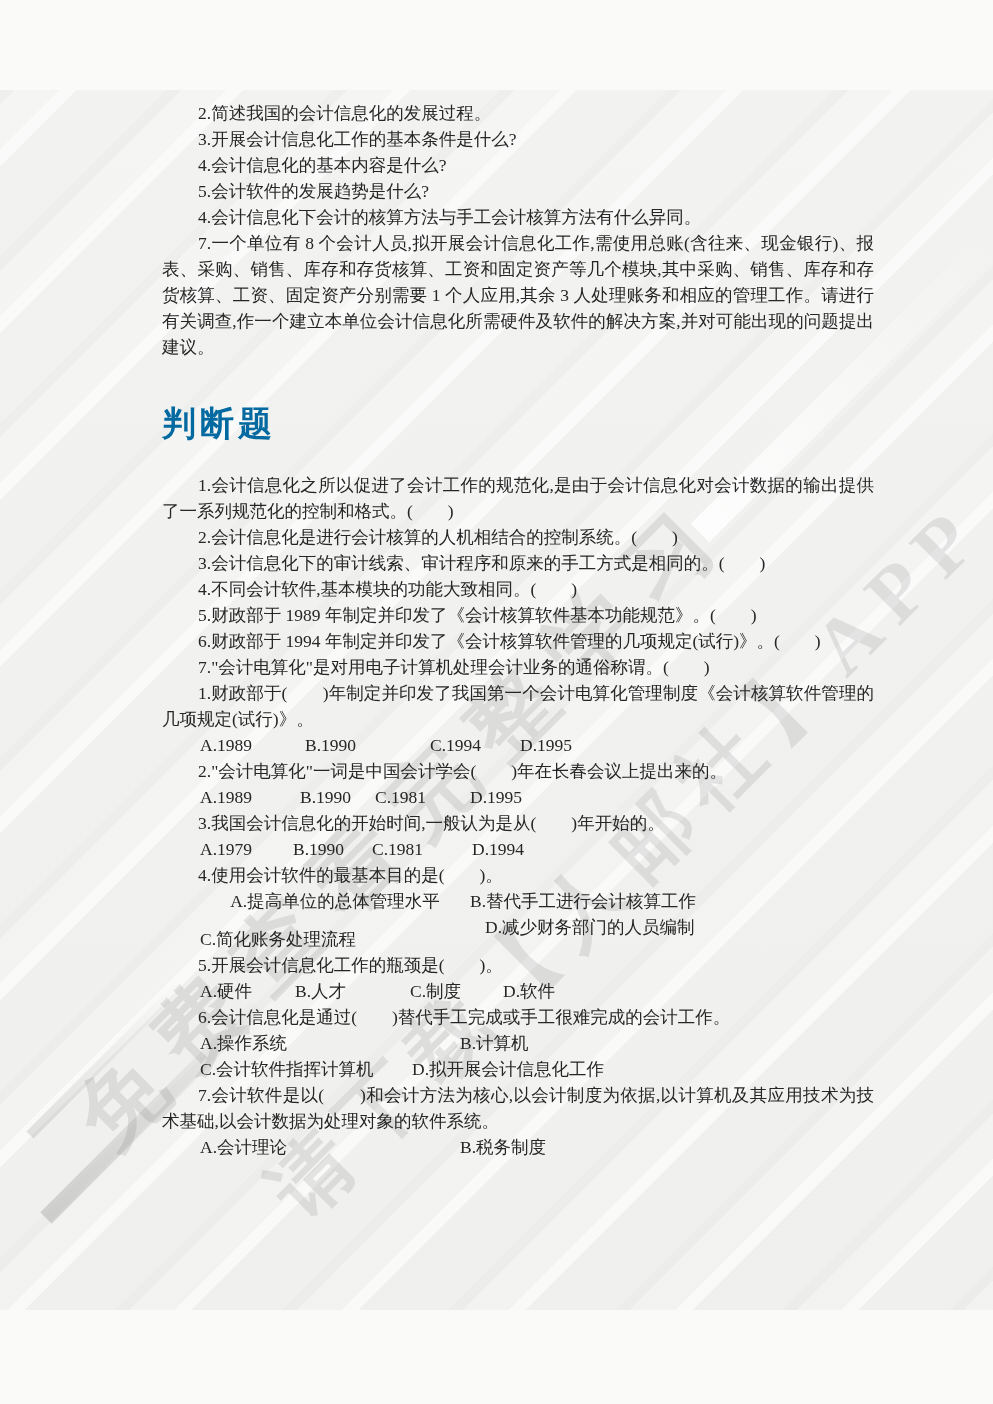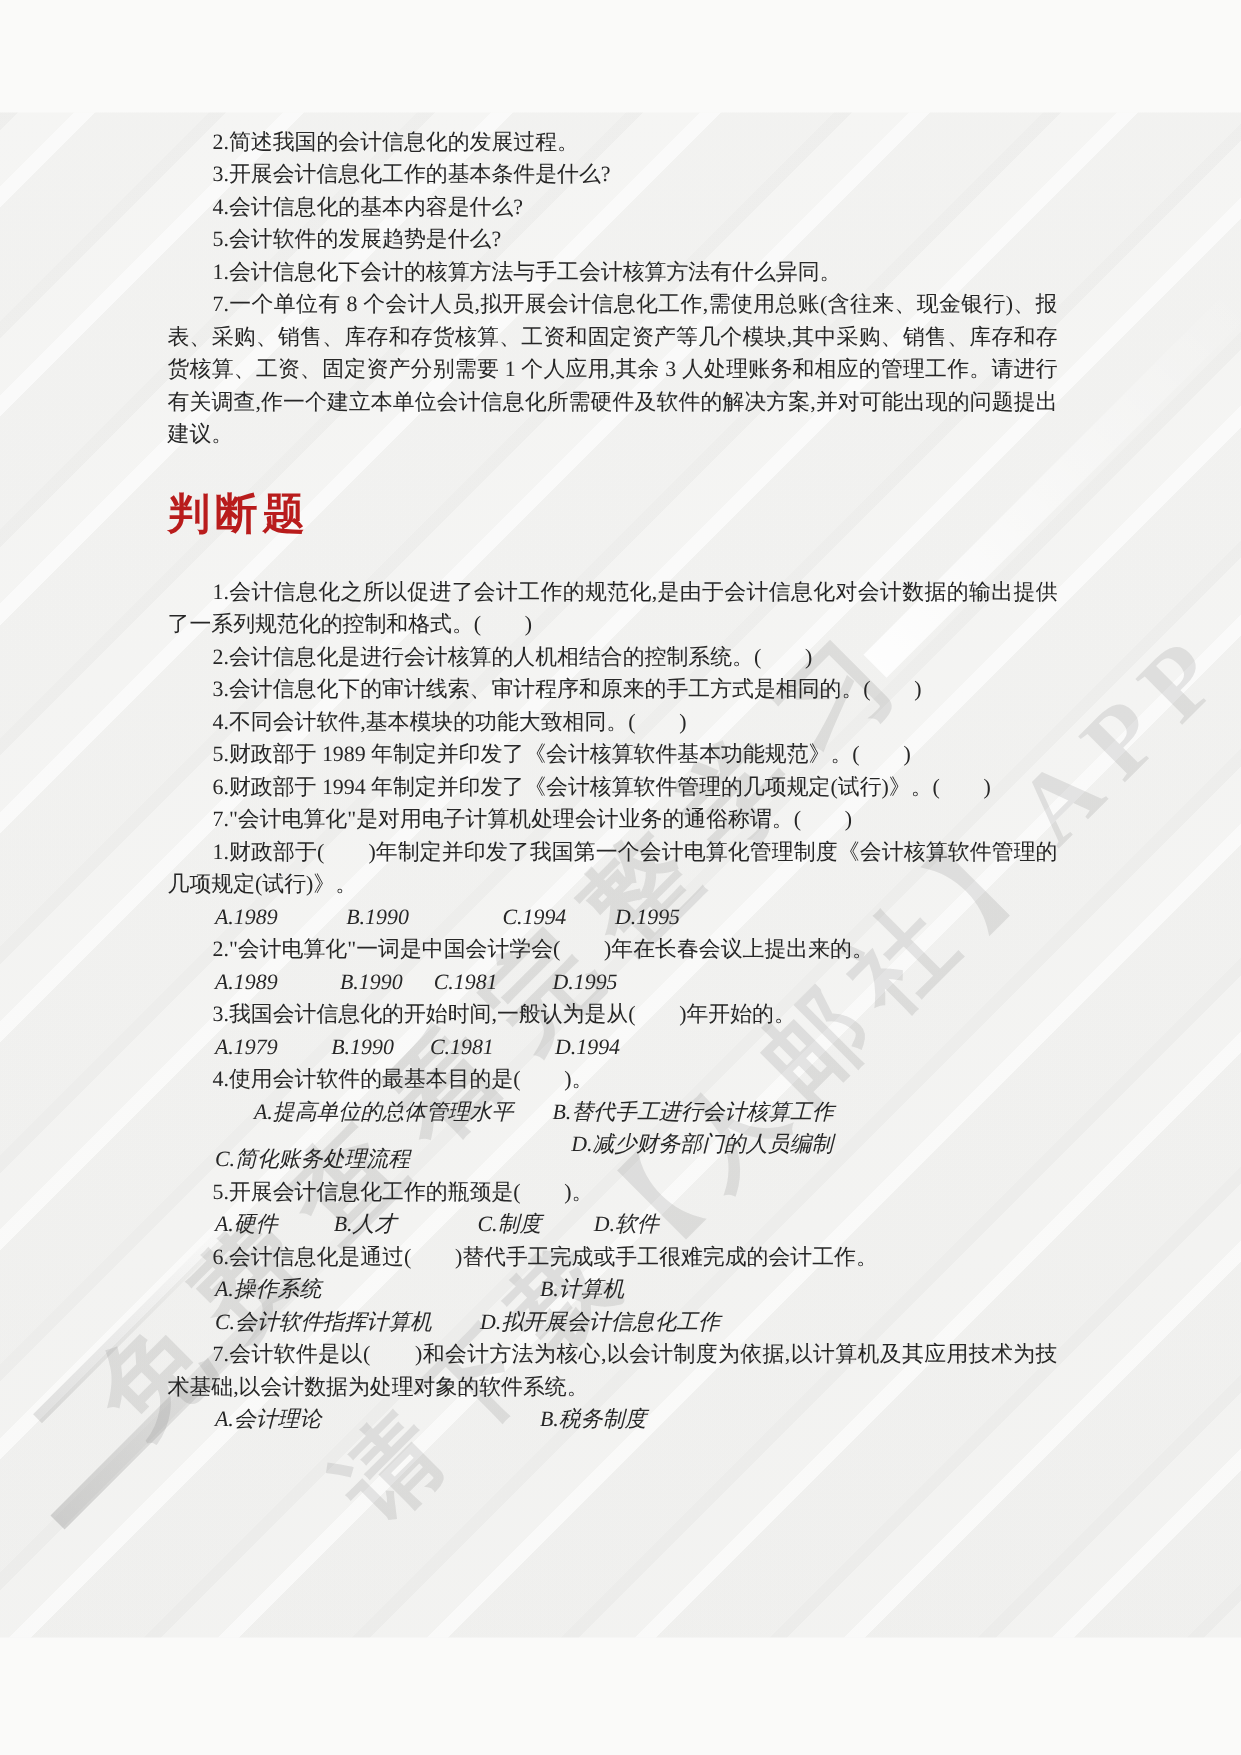--- a/index.html
+++ b/index.html
@@ -30,34 +30,34 @@
     background:linear-gradient(90deg,rgba(255,255,255,0.9),rgba(255,255,255,0.0));}
   .watermark{
     position:absolute;transform:rotate(-45deg);transform-origin:0 50%;
     font-weight:700;white-space:nowrap;pointer-events:none;
     color:rgba(100,100,100,0.15);
     font-family:"Liberation Serif","DejaVu Serif",serif;
   }
   .wm1{left:92px;top:1075px;font-size:86px;letter-spacing:24px;}
   .wm2{left:285px;top:1150px;font-size:80px;letter-spacing:16px;}
 
-  .content{position:absolute;left:134px;top:100px;width:712px;}
+  .content{position:absolute;left:162px;top:100px;width:712px;}
   .para{
     margin:0;font-size:17.5px;line-height:26px;
     text-align:justify;text-justify:inter-ideograph;
     word-break:break-all;
   }
   .indent{text-indent:36px;}
   .single{text-align:left;}
   .section-heading{
-    margin:30px 0 26px 0;font-size:34px;line-height:44px;font-weight:700;
-    letter-spacing:4px;color:#b91c1c;
+    margin:42px 0 26px 0;font-size:34px;line-height:44px;font-weight:700;
+    letter-spacing:4px;color:#0369a1;
   }
   .opts{margin:0;padding-left:38px;font-size:17.5px;line-height:26px;text-align:left;}
-  .opt{display:inline-block;vertical-align:top;font-style:italic;}
+  .opt{display:inline-block;vertical-align:top;}
   .o75{width:75px;}  .o79{width:79px;}  .o90{width:90px;}
   .o93{width:93px;}  .o95{width:95px;}  .o100{width:100px;}
   .o105{width:105px;}.o115{width:115px;}.o125{width:125px;}
   .o212{width:212px;}.o260{width:260px;}.o270{width:270px;text-align:center;}.o285{width:285px;margin-top:12px;}
 </style>
 </head>
 <body>
 
 <div class="page">
   <div class="scan-texture"></div>
@@ -66,21 +66,21 @@
   <div class="streak streak-c"></div>
   <div class="watermark wm1">免费查看完整学习</div>
   <div class="watermark wm2">请下载【人邮社】APP</div>
 
   <main class="content">
 
     <p class="para indent single">2.简述我国的会计信息化的发展过程。</p>
     <p class="para indent single">3.开展会计信息化工作的基本条件是什么?</p>
     <p class="para indent single">4.会计信息化的基本内容是什么?</p>
     <p class="para indent single">5.会计软件的发展趋势是什么?</p>
-    <p class="para indent single">1.会计信息化下会计的核算方法与手工会计核算方法有什么异同。</p>
+    <p class="para indent single">4.会计信息化下会计的核算方法与手工会计核算方法有什么异同。</p>
     <p class="para indent">7.一个单位有 8 个会计人员,拟开展会计信息化工作,需使用总账(含往来、现金银行)、报表、采购、销售、库存和存货核算、工资和固定资产等几个模块,其中采购、销售、库存和存货核算、工资、固定资产分别需要 1 个人应用,其余 3 人处理账务和相应的管理工作。请进行有关调查,作一个建立本单位会计信息化所需硬件及软件的解决方案,并对可能出现的问题提出建议。</p>
 
     <h2 class="section-heading">判断题</h2>
 
     <p class="para indent">1.会计信息化之所以促进了会计工作的规范化,是由于会计信息化对会计数据的输出提供了一系列规范化的控制和格式。(　　)</p>
     <p class="para indent single">2.会计信息化是进行会计核算的人机相结合的控制系统。(　　)</p>
     <p class="para indent single">3.会计信息化下的审计线索、审计程序和原来的手工方式是相同的。(　　)</p>
     <p class="para indent single">4.不同会计软件,基本模块的功能大致相同。(　　)</p>
     <p class="para indent single">5.财政部于 1989 年制定并印发了《会计核算软件基本功能规范》。(　　)</p>
     <p class="para indent single">6.财政部于 1994 年制定并印发了《会计核算软件管理的几项规定(试行)》。(　　)</p>

